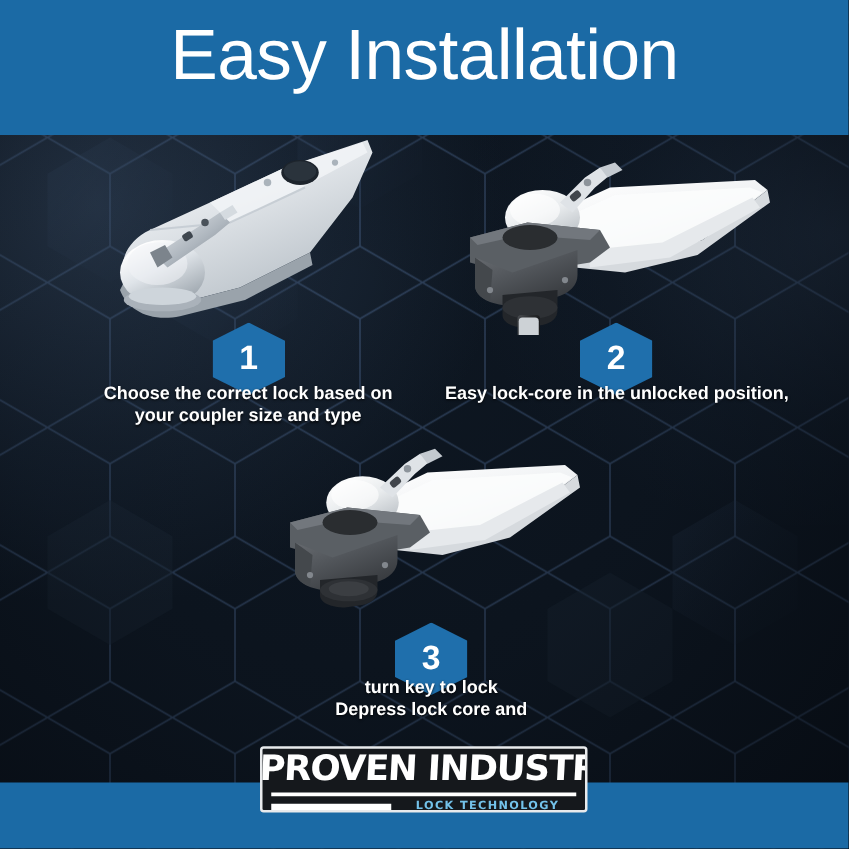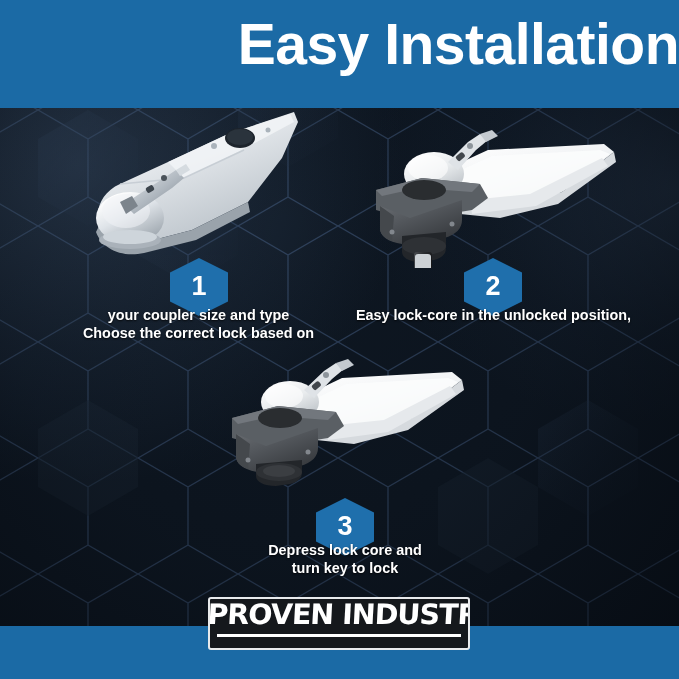--- a/index.html
+++ b/index.html
@@ -22,24 +22,24 @@
     left: 0; top: 0;
     width: 679px;
     height: 108px;
     background: #1b6aa5;
     z-index: 20;
   }
   .banner-title {
     position: absolute;
     left: 0; right: 0;
     top: 16px;
-    text-align: right;
+    text-align: center;
     color: #ffffff;
     font-size: 57px;
-    font-weight: bold;
+    font-weight: normal;
     letter-spacing: -0.5px;
     line-height: 1.0;
     white-space: nowrap;
   }
 
   
   .hexfield {
     position: absolute;
     left: 0; top: 0;
     width: 679px;
@@ -409,41 +409,45 @@
       <circle cx="36" cy="102" r="2.5" fill="#82878d"></circle>
       <circle cx="96" cy="94" r="2.5" fill="#82878d"></circle>
     </svg>
   </div>
 
   <div class="hexbadge" style="left:170px; top:258px;">
     <div class="hexshape"></div>
     <div class="hexnum">1</div>
   </div>
   <div class="caption" style="left:56px; top:307px; width:285px;">
+    <div>Choose the correct lock based on</div>
     <div>your coupler size and type</div>
-    <div>Choose the correct lock based on</div>
   </div>
 
   <div class="hexbadge" style="left:464px; top:258px;">
     <div class="hexshape"></div>
     <div class="hexnum">2</div>
   </div>
   <div class="caption" style="left:342px; top:307px; width:303px;">
     <div>Easy lock-core in the unlocked position,</div>
   </div>
 
   <div class="hexbadge" style="left:316px; top:498px;">
     <div class="hexshape"></div>
     <div class="hexnum">3</div>
   </div>
   <div class="caption" style="left:215px; top:542px; width:260px;">
+    <div>turn key to lock</div>
     <div>Depress lock core and</div>
-    <div>turn key to lock</div>
   </div>
 
   <div class="bottom-bar"></div>
 
   <div class="logo">
     <div class="logo-main">PROVEN INDUSTRIES</div>
     <div class="logo-rule"></div>
+    <div class="logo-sub-row">
+      <div class="logo-sub-bar"></div>
+      <div class="logo-sub-text">LOCK TECHNOLOGY</div>
+    </div>
   </div>
 
 </div>
 
 </body></html>

